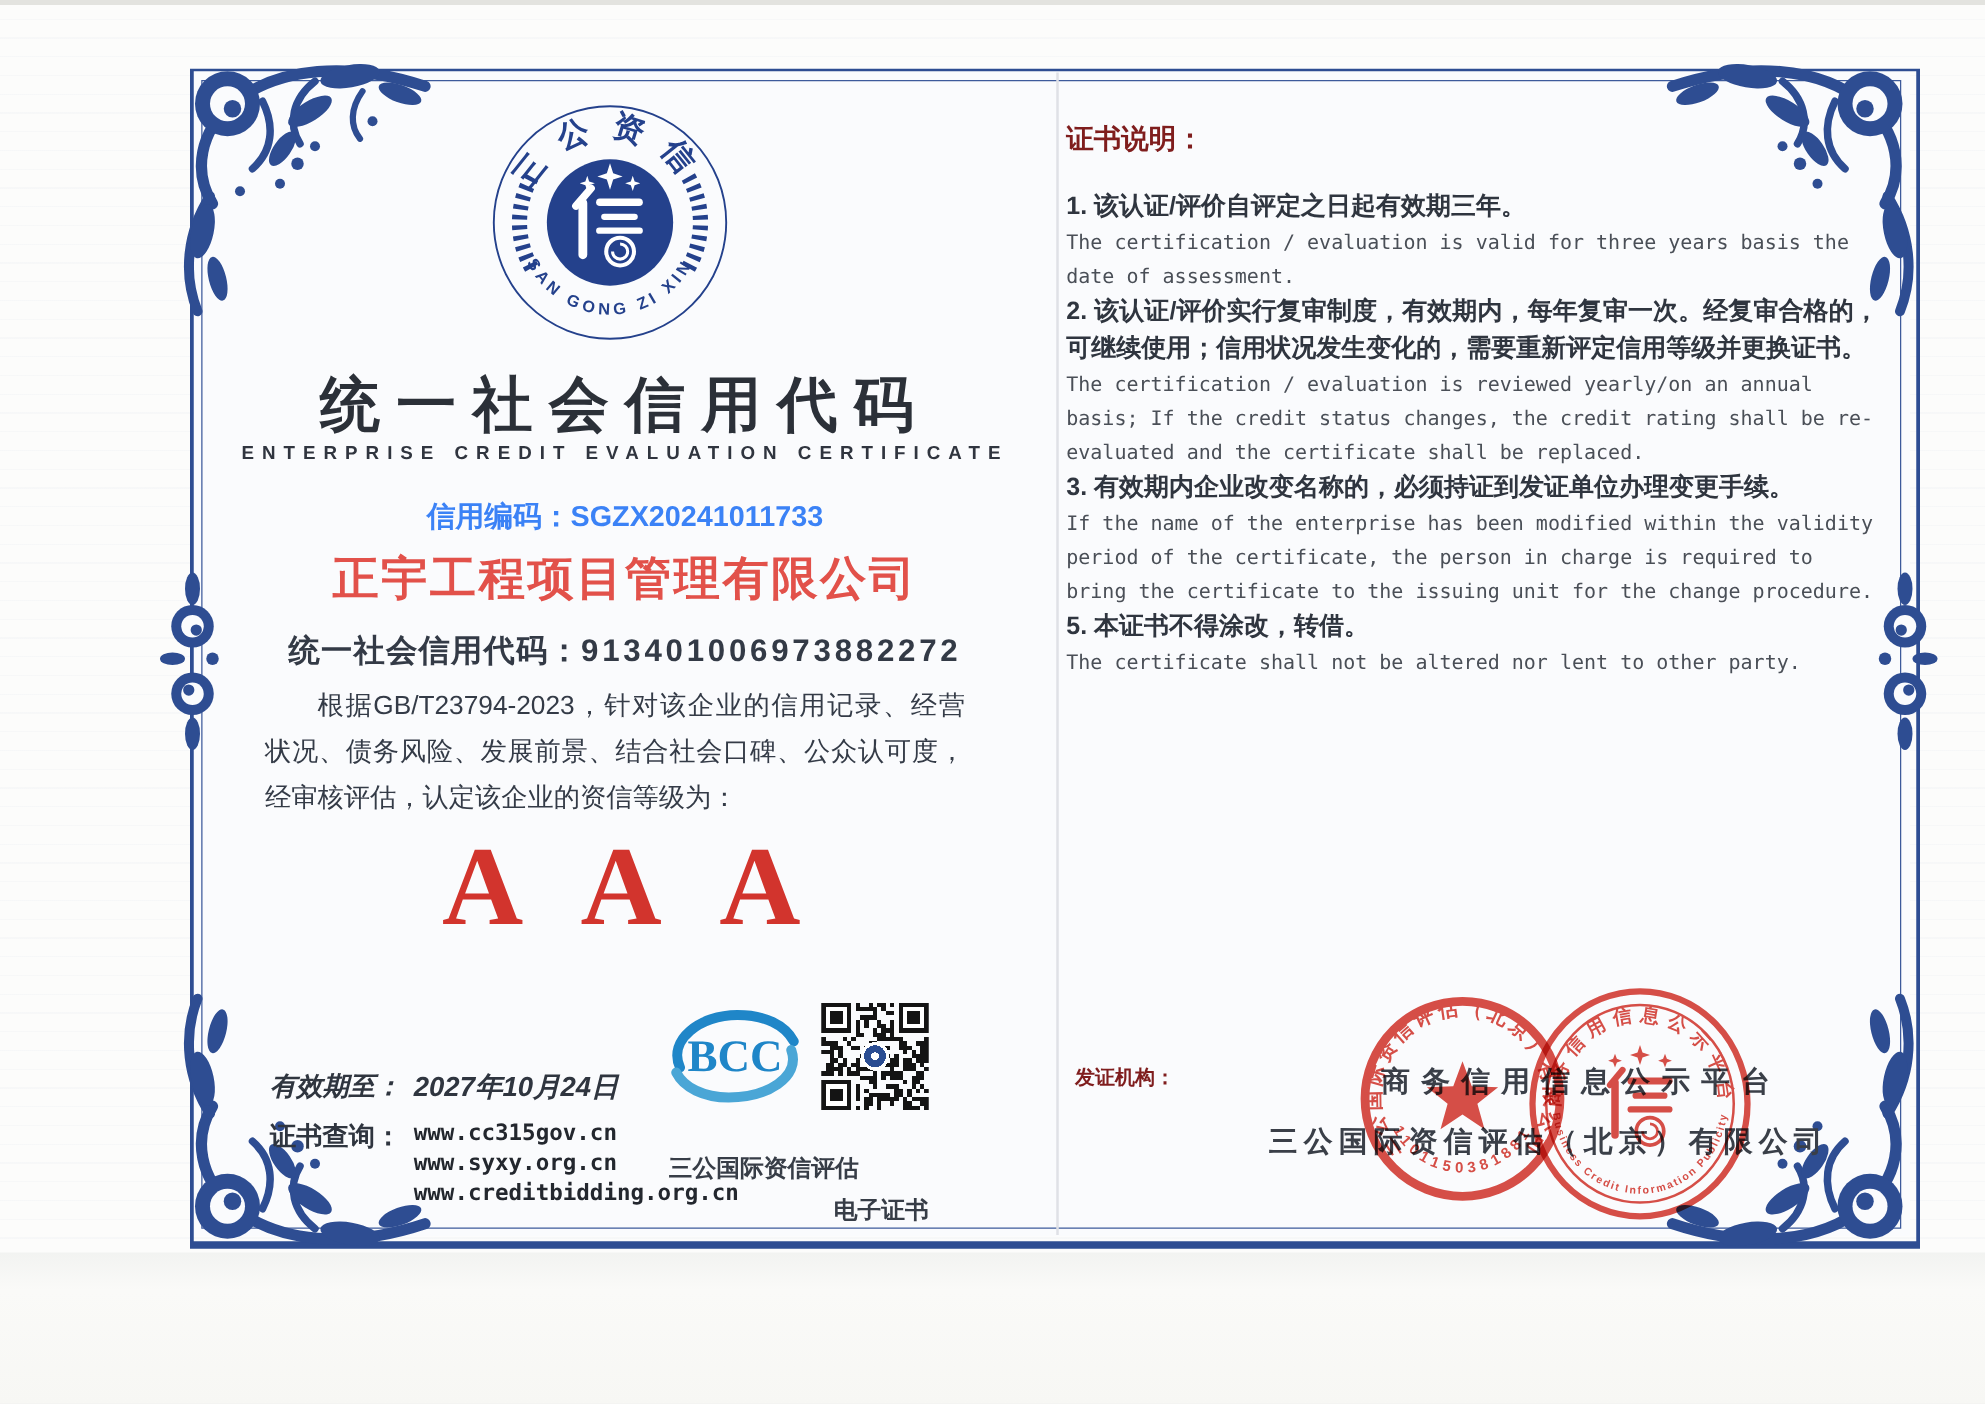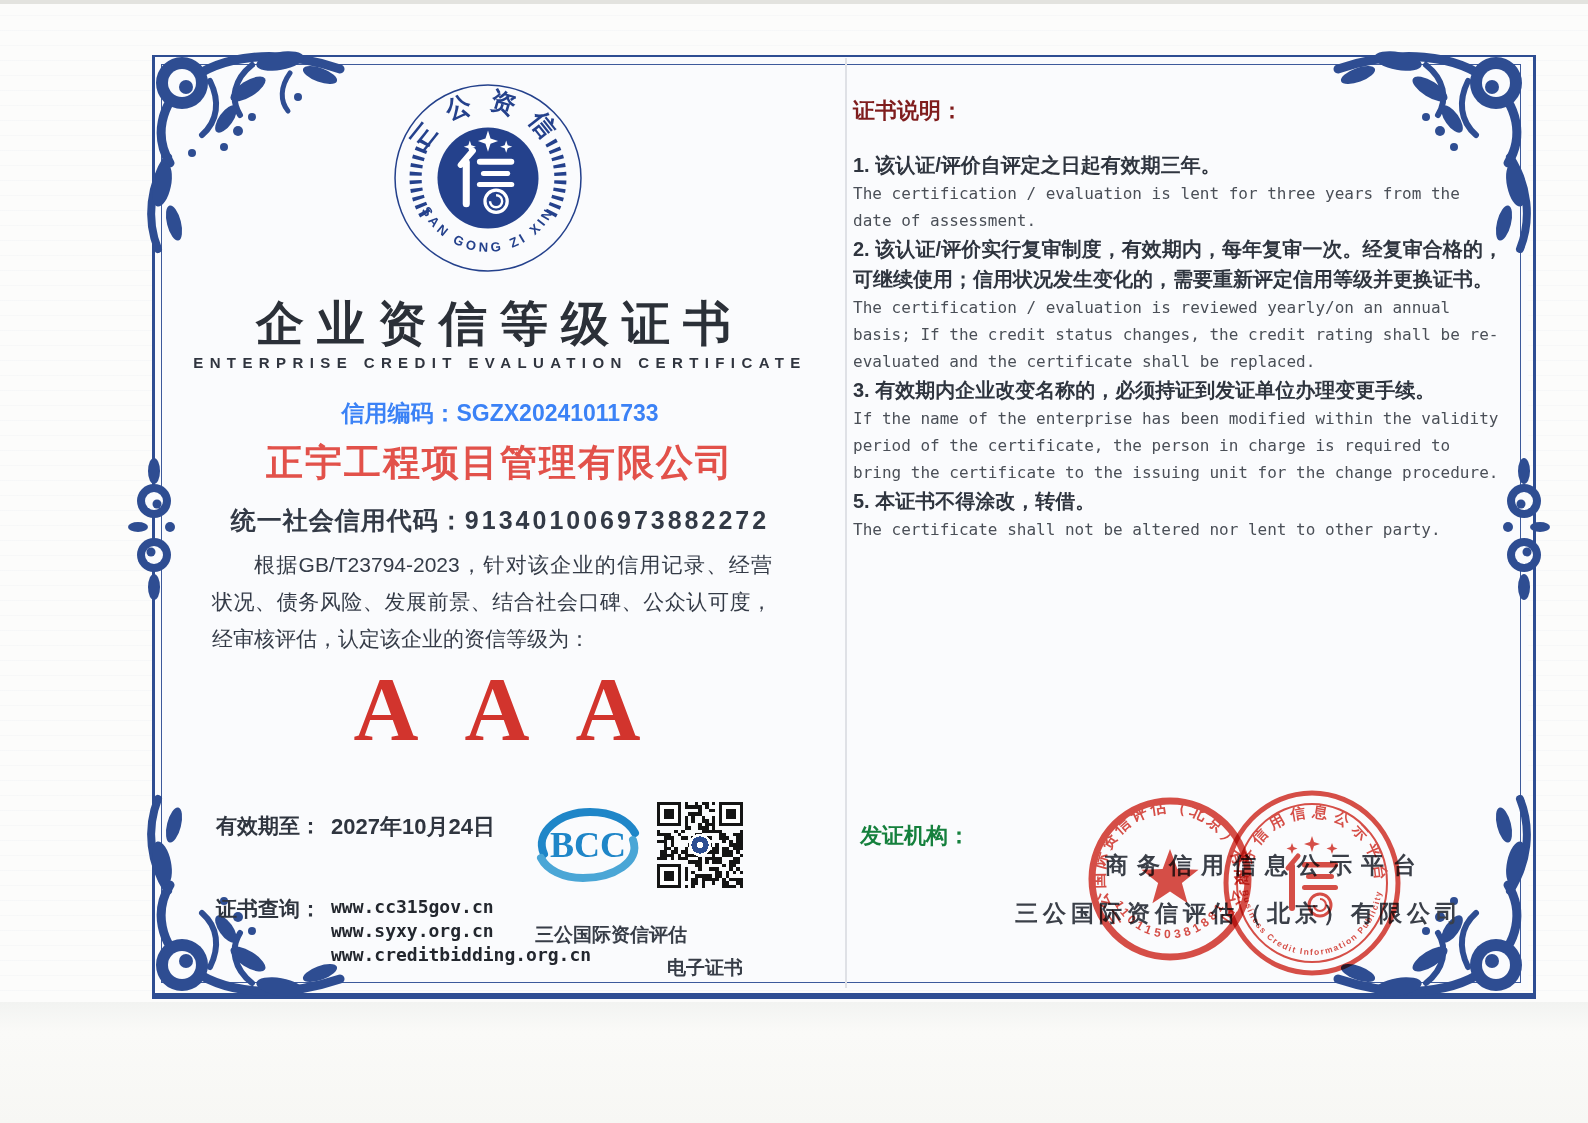--- a/index.html
+++ b/index.html
@@ -41,38 +41,38 @@
   #uscc{left:150px;top:504px;width:700px;font-size:25px;font-weight:700;color:#333a46;letter-spacing:1px;}
   #paragraph{position:absolute;left:212px;top:546px;width:560px;font-size:21px;line-height:37px;
         color:#343b47;font-weight:400;text-align:justify;text-indent:2em;}
   #rating{left:170px;top:658px;width:660px;font-size:90px;font-weight:900;color:#d2342d;
         letter-spacing:46px;text-indent:40px;font-family:"Liberation Serif", serif;}
 
   .meta-row{position:absolute;left:216px;display:flex;align-items:flex-start;color:#2f353f;}
   .meta-label{font-size:21px;font-weight:700;white-space:nowrap;}
   .meta-value{font-size:22px;font-weight:700;margin-left:10px;white-space:nowrap;}
   #row-issue{top:815px;}
-  #row-valid{top:812px;}
+  #row-valid{top:855px;font-style:italic;}
   #row-query{top:895px;}
   .url-list{margin-left:10px;text-align:left;}
   .url{font-family:"DejaVu Sans Mono", monospace;font-size:18px;font-weight:600;color:#23272e;line-height:24px;}
 
   #bcc-logo{position:absolute;left:528px;top:800px;width:120px;height:85px;}
   #qr{position:absolute;left:657px;top:802px;width:86px;height:86px;}
   #mutual-label{position:absolute;left:516px;top:922px;width:190px;text-align:center;
         font-size:19px;font-weight:600;color:#373d47;}
   #ecert-label{position:absolute;left:655px;top:922px;width:100px;text-align:center;
         font-size:19px;font-weight:600;color:#373d47;margin-top:33px;}
 
   
   #notes-heading{position:absolute;left:853px;top:96px;font-size:22px;font-weight:700;color:#7f1d1d;}
   #notes{position:absolute;left:853px;top:150px;width:650px;}
   .note-zh{font-size:20px;font-weight:600;color:#2f353f;line-height:30px;text-align:justify;}
   .note-en{font-family:"DejaVu Sans Mono", monospace;font-size:16px;color:#4a4f57;line-height:27px;}
-  #issuer-label{position:absolute;left:860px;top:821px;font-size:22px;font-weight:700;color:#15803d;}
+  #issuer-label{position:absolute;left:860px;top:852px;font-size:16px;font-weight:700;color:#7f1d1d;}
   #issuer-line1{position:absolute;left:1105px;top:850px;font-size:23px;font-weight:700;
         color:#3a3f48;letter-spacing:9px;white-space:nowrap;}
   #issuer-line2{position:absolute;left:1015px;top:898px;font-size:23px;font-weight:700;
         color:#3a3f48;letter-spacing:5px;white-space:nowrap;}
   .stamp{position:absolute;mix-blend-mode:multiply;opacity:0.88;}
   #stamp1{left:1082px;top:790px;width:176px;height:178px;}
   #stamp2{left:1220px;top:788px;width:184px;height:190px;}
 </style>
 </head>
 <body>
@@ -233,21 +233,21 @@
       <path d="M80,68 L68,82" stroke="#fff" stroke-width="6" stroke-linecap="round"></path>
       <rect x="70" y="76" width="7" height="48" rx="3.5" fill="#fff"></rect>
       <rect x="84" y="76" width="37" height="6" rx="3" fill="#fff"></rect>
       <rect x="88" y="88" width="29" height="5" rx="2.5" fill="#fff"></rect>
       <rect x="84" y="99" width="37" height="5" rx="2.5" fill="#fff"></rect>
       <circle cx="103" cy="118" r="11" fill="none" stroke="#fff" stroke-width="3.2"></circle>
       <path d="M103,112 a6,6 0 1 1 -6,6" fill="none" stroke="#fff" stroke-width="2.4"></path>
     </g>
   </svg>
 
-  <div class="lp" id="title-zh" style="position:absolute;">企业资信等级证书</div>
+  <div class="lp" id="title-zh" style="position:absolute;">统一社会信用代码</div>
   <div class="lp" id="title-en" style="position:absolute;">ENTERPRISE CREDIT EVALUATION CERTIFICATE</div>
 
   <div class="lp" id="credit-code" style="position:absolute;">
     <span>信用编码：</span><span>SGZX20241011733</span>
   </div>
 
   <div class="lp" id="company" style="position:absolute;">正宇工程项目管理有限公司</div>
 
   <div class="lp" id="uscc" style="position:absolute;">
     <span>统一社会信用代码：</span><span style="letter-spacing:3px;">913401006973882272</span>
@@ -516,21 +516,21 @@
       <circle cx="42" cy="42" r="3" fill="#fff"></circle>
     </svg>
 
   <div id="mutual-label">三公国际资信评估</div>
   <div id="ecert-label">电子证书</div>
 
   <div id="notes-heading">证书说明：</div>
   <div id="notes">
     <div class="note">
       <div class="note-zh">1. 该认证/评价自评定之日起有效期三年。</div>
-      <div class="note-en">The certification / evaluation is lent for three years from the date of assessment.</div>
+      <div class="note-en">The certification / evaluation is valid for three years basis the date of assessment.</div>
     </div>
     <div class="note">
       <div class="note-zh">2. 该认证/评价实行复审制度，有效期内，每年复审一次。经复审合格的，可继续使用；信用状况发生变化的，需要重新评定信用等级并更换证书。</div>
       <div class="note-en">The certification / evaluation is reviewed yearly/on an annual basis; If the credit status changes, the credit rating shall be re-evaluated and the certificate shall be replaced.</div>
     </div>
     <div class="note">
       <div class="note-zh">3. 有效期内企业改变名称的，必须持证到发证单位办理变更手续。</div>
       <div class="note-en">If the name of the enterprise has been modified within the validity period of the certificate, the person in charge is required to bring the certificate to the issuing unit for the change procedure.</div>
     </div>
     <div class="note">

